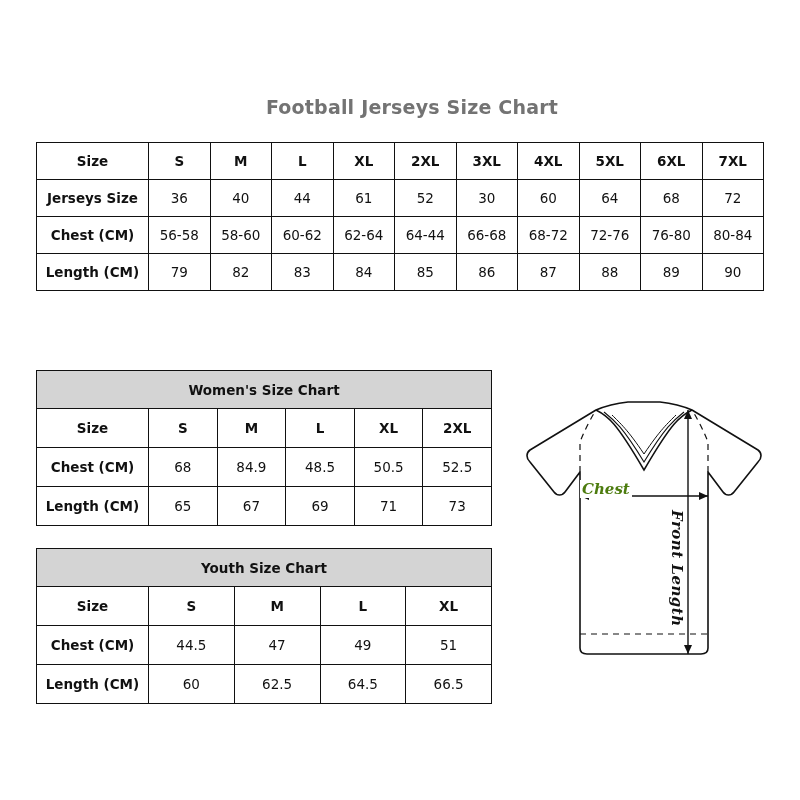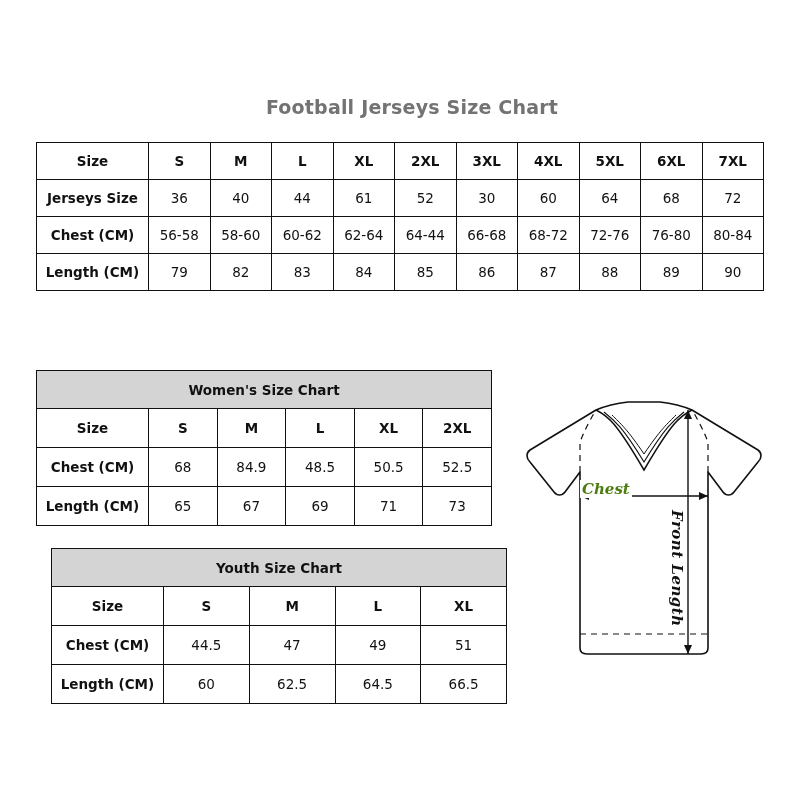--- a/index.html
+++ b/index.html
@@ -82,21 +82,21 @@
   #womens-wrap td { height: 38px; }
   #womens-wrap col.lbl { width: 112px; }
 
   
   #youth-wrap {
     position: absolute;
     left: 36px;
     top: 548px;
     width: 456px;
   }
-  #youth-wrap table { width: 456px; margin-left: 15px; }
+  #youth-wrap table { width: 456px; }
   #youth-wrap .tbl-caption { height: 37px; }
   #youth-wrap td { height: 38px; }
   #youth-wrap col.lbl { width: 112px; }
 
   
   #shirt-wrap {
     position: absolute;
     left: 500px;
     top: 396px;
     width: 288px;

